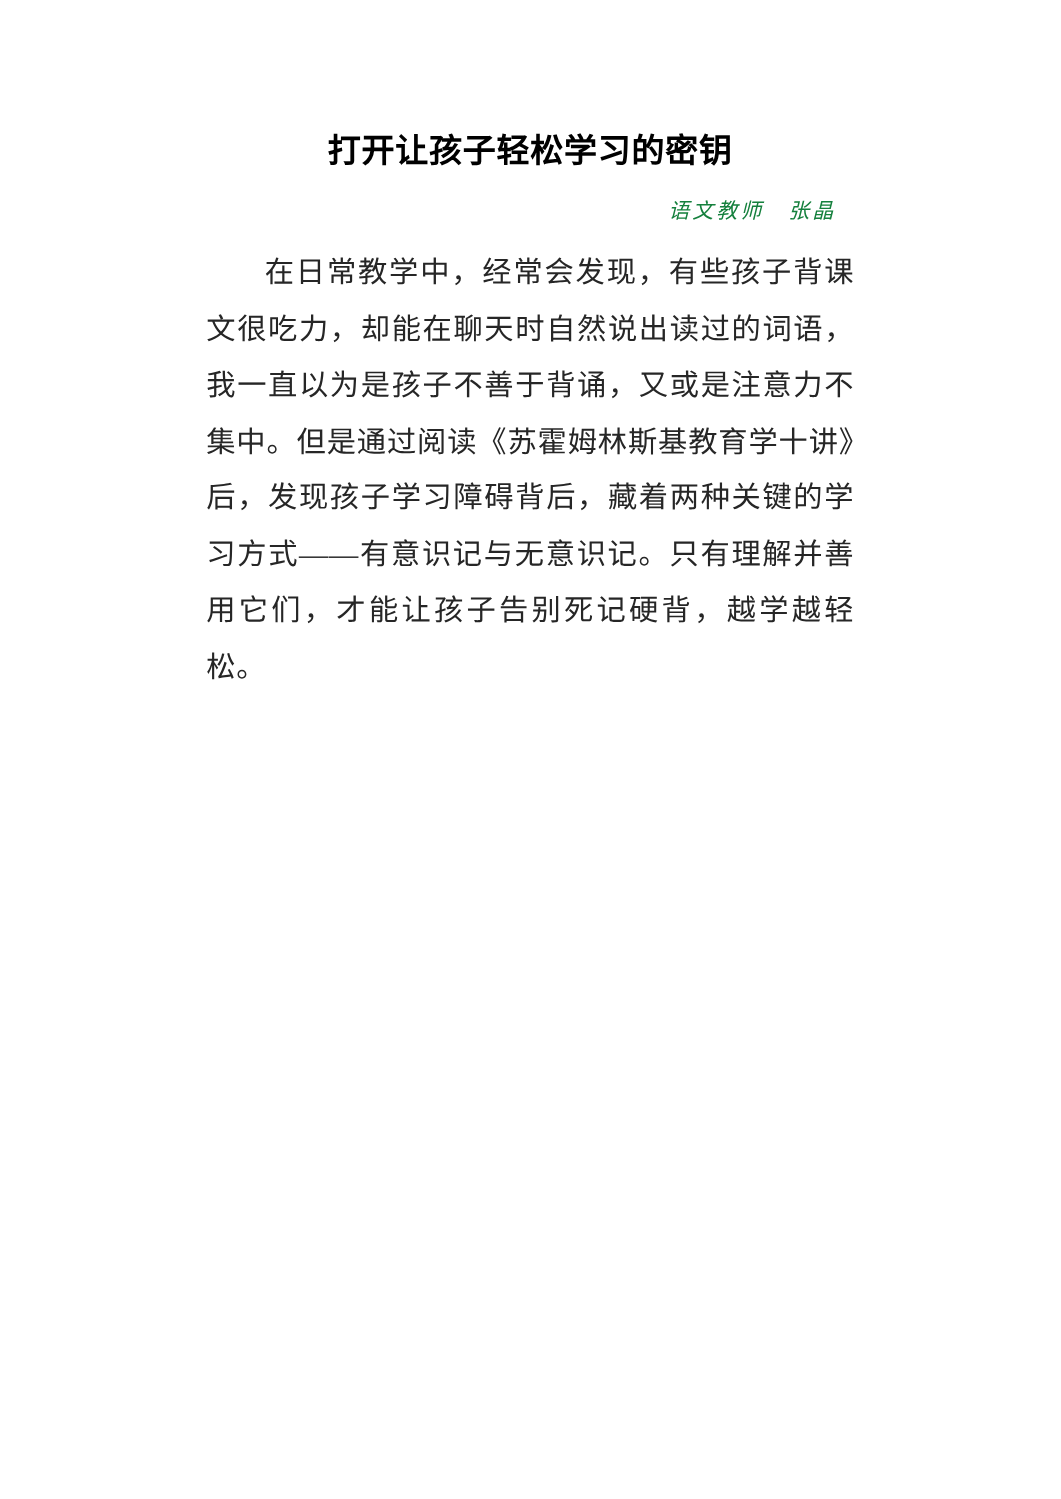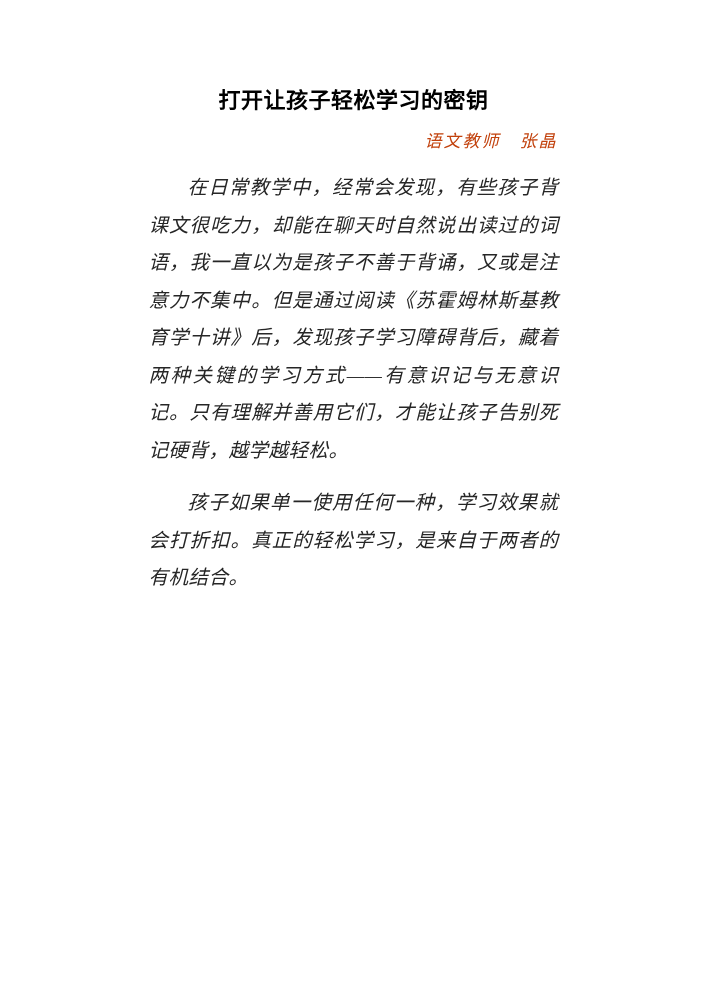--- a/index.html
+++ b/index.html
@@ -23,48 +23,46 @@
     font-family: "Liberation Sans", sans-serif;
     font-weight: bold;
     font-size: 22px;
     line-height: 26px;
     letter-spacing: 0.5px;
     text-align: center;
     color: #000000;
   }
   .doc-byline {
     margin: 0 16px 10px 0;
-    font-family: Liberation Serif, serif;
+    font-family: Liberation Mono, monospace;
     font-style: italic;
-    font-size: 17px;
+    font-size: 14px;
     line-height: 24px;
     letter-spacing: 2px;
     text-align: right;
-    color: #c2410c;
+    color: #15803d;
   }
   .doc-body {
     font-family: "Liberation Serif", serif;
     font-size: 19.5px;
     line-height: 37.5px;
     letter-spacing: 0.5px;
     color: #262626;
   }
   .doc-body p {
-    margin: 15px;
+    margin: 4px;
     text-indent: 2em;
     text-align: justify;
     text-justify: inter-ideograph;
-    font-style: italic;
   }
 </style>
 </head>
 <body>
 
 <div class="page">
   <h1 class="doc-title">打开让孩子轻松学习的密钥</h1>
 
   <div class="doc-byline">语文教师　张晶</div>
 
   <div class="doc-body">
     <p>在日常教学中，经常会发现，有些孩子背课文很吃力，却能在聊天时自然说出读过的词语，我一直以为是孩子不善于背诵，又或是注意力不集中。但是通过阅读《苏霍姆林斯基教育学十讲》后，发现孩子学习障碍背后，藏着两种关键的学习方式——有意识记与无意识记。只有理解并善用它们，才能让孩子告别死记硬背，越学越轻松。</p>
-    <p>孩子如果单一使用任何一种，学习效果就会打折扣。真正的轻松学习，是来自于两者的有机结合。</p>
   </div>
 </div>
 
 </body></html>

